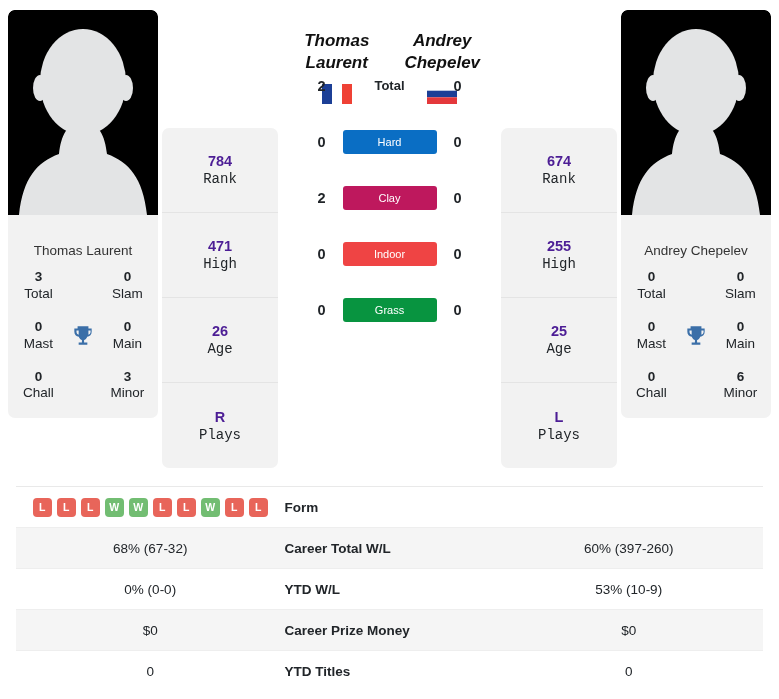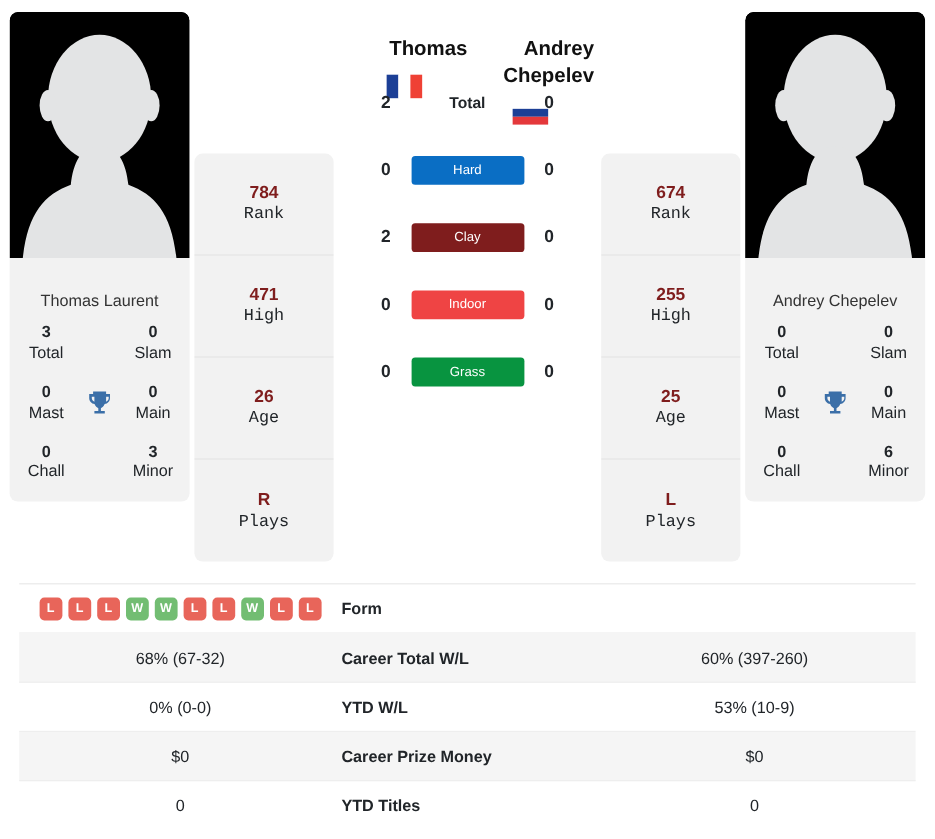--- a/index.html
+++ b/index.html
@@ -71,38 +71,38 @@
   }
   .stat-cell {
     height: 85px;
     display: flex;
     flex-direction: column;
     align-items: center;
     justify-content: center;
     border-bottom: 1px solid #e4e4e4;
   }
   .stat-cell:last-child { border-bottom: none; }
-  .stat-val { font-size: 14.5px; font-weight: bold; color: #7f1d1d; }
+  .stat-val { font-size: 14.5px; font-weight: bold; color: #4c1d95; }
   .stat-lbl { font-size: 14px; color: #212529; margin-top: 2px; font-family: Liberation Mono, monospace; }
 
   
   .center-col {
     flex: 1 1 auto;
     display: flex;
     flex-direction: column;
     align-items: stretch;
     min-width: 0;
   }
   .names-row {
     display: flex;
     align-items: flex-start;
     justify-content: space-between;
     padding: 20px 2px 0 2px;
   }
-  .name-block { width: 130px; text-align: right; }
+  .name-block { width: 130px; text-align: center; font-style: italic; }
   .name-txt {
     font-size: 17px;
     font-weight: bold;
     color: #111;
     line-height: 1.28;
   }
   .flag {
     margin: 10px auto 0 auto;
     width: 30px;
     height: 20px;
@@ -254,20 +254,21 @@
     <div class="stat-cell">
       <div class="stat-val">R</div>
       <div class="stat-lbl">Plays</div>
     </div>
   </div>
 
   <div class="center-col">
     <div class="names-row">
       <div class="name-block">
         <div class="name-txt">Thomas</div>
+        <div class="name-txt">Laurent</div>
         <svg class="flag" viewBox="0 0 30 20">
           <rect x="0" y="0" width="10" height="20" fill="#1c3f96"></rect>
           <rect x="10" y="0" width="10" height="20" fill="#ffffff"></rect>
           <rect x="20" y="0" width="10" height="20" fill="#ef4135"></rect>
         </svg>
       </div>
       <div class="names-spacer"></div>
       <div class="name-block">
         <div class="name-txt">Andrey</div>
         <div class="name-txt">Chepelev</div>
@@ -285,21 +286,21 @@
           <div class="h2h-badge plain">Total</div>
           <div class="h2h-num">0</div>
         </div>
         <div class="h2h-row">
           <div class="h2h-num">0</div>
           <div class="h2h-badge" style="background: rgb(10, 110, 196);">Hard</div>
           <div class="h2h-num">0</div>
         </div>
         <div class="h2h-row">
           <div class="h2h-num">2</div>
-          <div class="h2h-badge" style="background: #7f1d1d;">Clay</div>
+          <div class="h2h-badge" style="background: #be185d;">Clay</div>
           <div class="h2h-num">0</div>
         </div>
         <div class="h2h-row">
           <div class="h2h-num">0</div>
           <div class="h2h-badge" style="background: #ef4444;">Indoor</div>
           <div class="h2h-num">0</div>
         </div>
         <div class="h2h-row">
           <div class="h2h-num">0</div>
           <div class="h2h-badge" style="background: rgb(8, 148, 64);">Grass</div>

